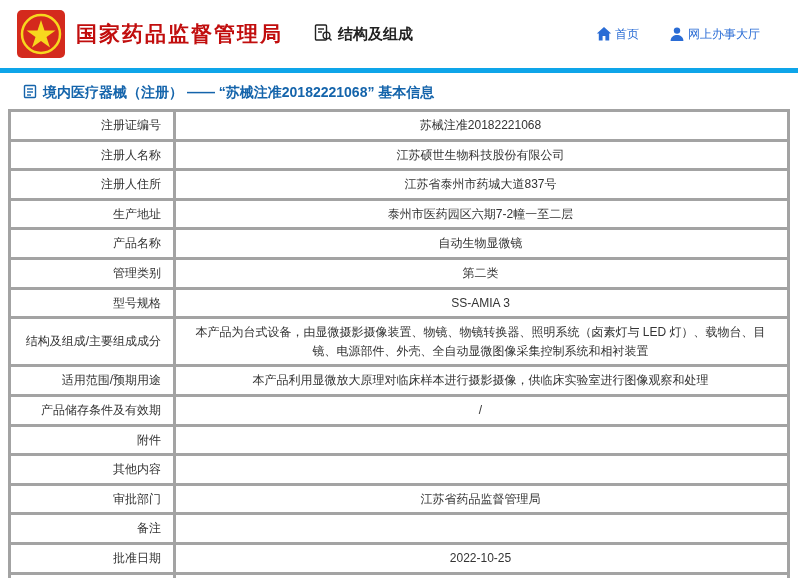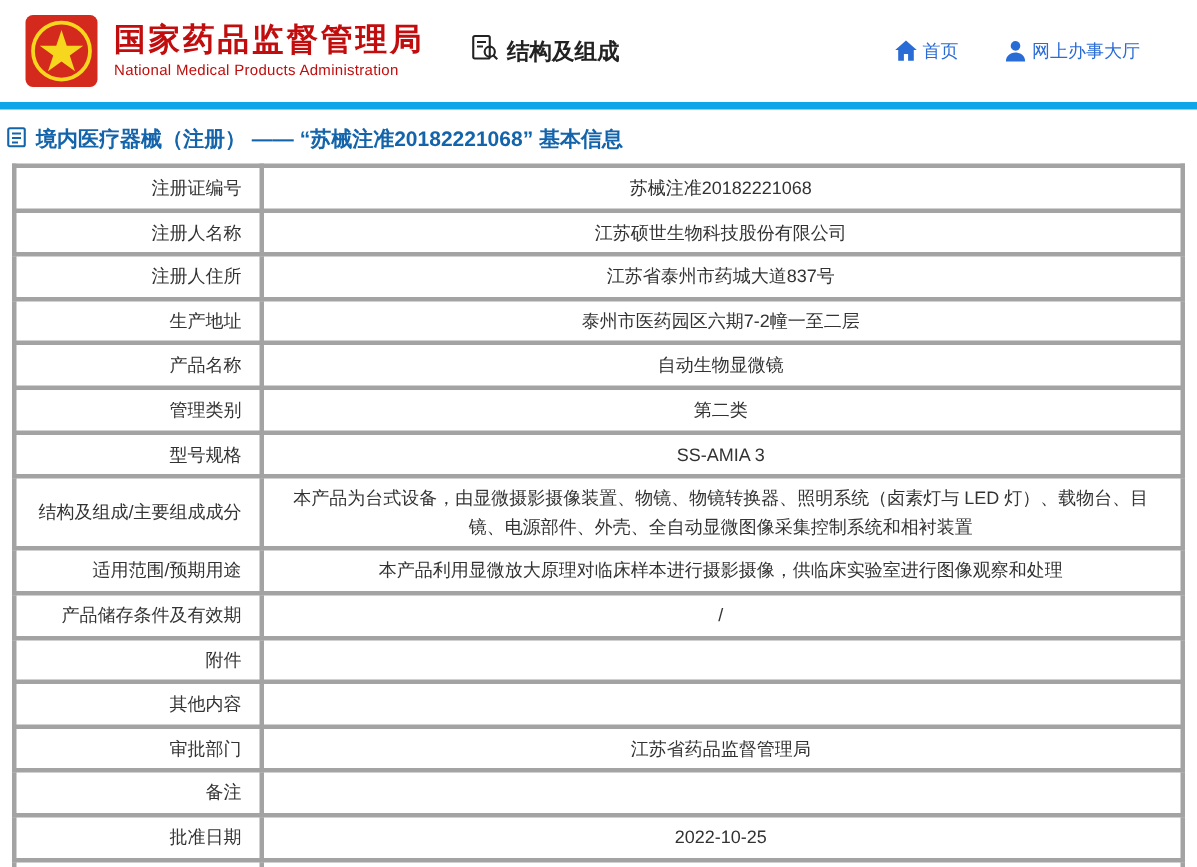--- a/index.html
+++ b/index.html
@@ -34,21 +34,21 @@
   .header-right { margin-left: auto; display: flex; gap: 30px; padding-right: 20px; }
   .nav-item {
     display: flex; flex-direction: row; align-items: center; gap: 3px;
     color: #2a6cd5; font-size: 12px; cursor: pointer; white-space: nowrap;
   }
   .nav-item svg { display:block; }
 
   
   .section {
     display: flex; align-items: flex-start; gap: 6px;
-    padding: 11px 10px 7px 4px;
+    padding: 11px 10px 7px 23px;
     color: #1464ab; font-weight: bold; font-size: 14px;
   }
 
   
   .info-table {
     width: 782px; margin: 0 8px;
     border-collapse: collapse; font-size: 12px;
     table-layout: fixed;
   }
   .info-table td {
@@ -69,21 +69,20 @@
 <div class="header">
   <span class="logo">
     <svg width="50" height="50" viewBox="0 0 50 50">
       <rect x="1" y="1" width="48" height="48" rx="5" fill="#d42a1d"></rect>
       <circle cx="25" cy="25" r="19" fill="none" stroke="#f7d71e" stroke-width="2.5"></circle>
       <path d="M25 11 L28.5 21.5 L39.5 21.5 L30.5 28 L34 38.5 L25 32 L16 38.5 L19.5 28 L10.5 21.5 L21.5 21.5 Z" fill="#f7d71e"></path>
     </svg>
   </span>
   <div class="agency">
     <div class="agency-cn">国家药品监督管理局</div>
-    <div class="agency-en">National Medical Products Administration</div>
   </div>
   <div class="query">
     <span>
       <svg width="20" height="20" viewBox="0 0 20 20" fill="none" stroke="#222" stroke-width="1.4">
         <rect x="2.5" y="2" width="11" height="15" rx="1"></rect>
         <line x1="5" y1="6" x2="11" y2="6"></line>
         <line x1="5" y1="9" x2="9" y2="9"></line>
         <circle cx="13.5" cy="12.5" r="3.4"></circle>
         <line x1="16" y1="15" x2="18.5" y2="17.5"></line>
       </svg>

